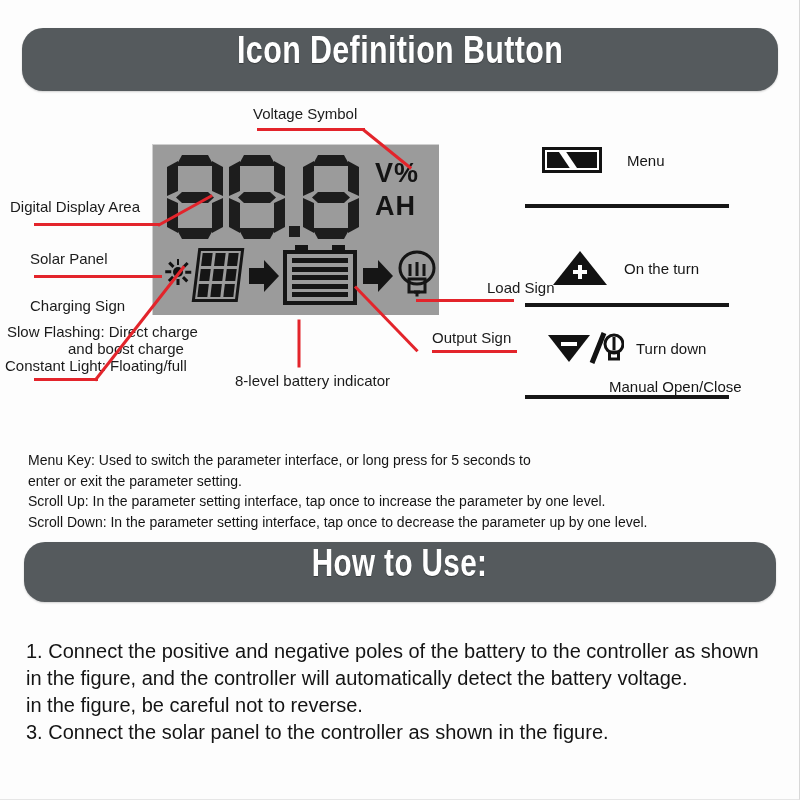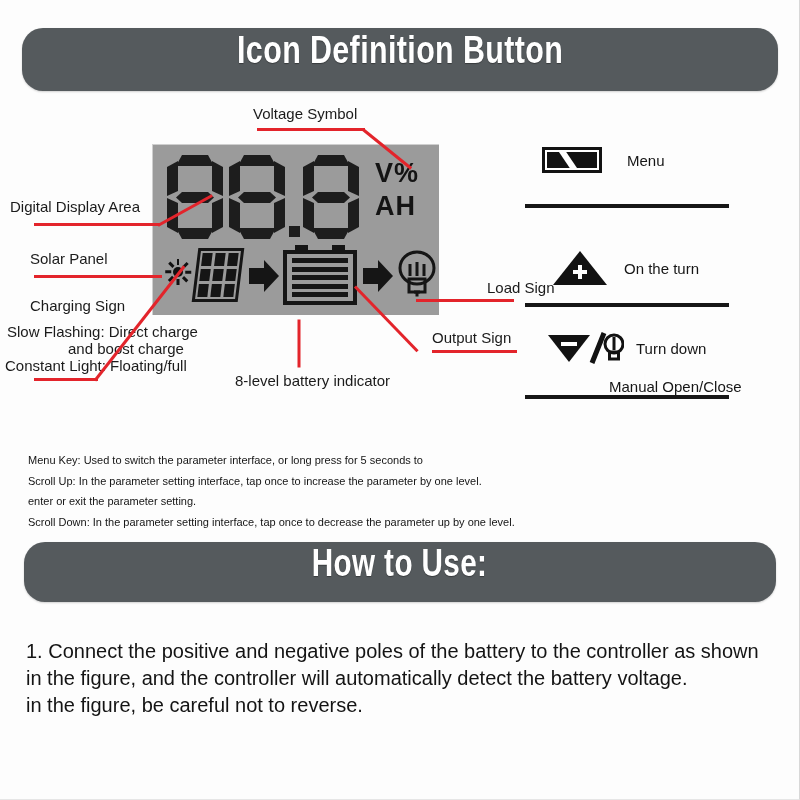--- a/index.html
+++ b/index.html
@@ -116,21 +116,21 @@
   .ic-menu-in{position:relative;width:50px;height:16px;border:2px solid #ffffff;
               overflow:hidden;}
   .ic-menu-diag{position:absolute;left:-6px;top:-10px;width:6px;height:46px;
                 background:#ffffff;transform:rotate(-34deg);transform-origin:50% 50%;
                 left:20px;top:-12px;}
 
   .ic-tri-up{position:relative;width:56px;height:36px;}
   .ic-tri-dn{position:relative;width:46px;height:30px;}
 
   
-  .para{position:absolute;color:#141414;font-size:11px;line-height:20.5px;}
+  .para{position:absolute;color:#141414;font-size:14px;line-height:20.5px;}
   #keytext{left:28px;top:450px;width:745px;}
   #howtext{left:26px;top:638px;width:740px;font-size:20px;line-height:27px;}
 </style>
 </head>
 <body>
 
 <div id="page">
 
   <div class="banner" id="banner-top">
     <span class="banner-text">Icon Definition Button</span>
@@ -299,28 +299,29 @@
         <rect x="63.5" y="21" width="9" height="7" fill="none" stroke="#121212" stroke-width="3"></rect>
       </svg>
     </div>
     <span class="btn-lbl" style="margin-left:12px">Turn down</span>
   </div>
   <div class="btn-lbl2" style="position:absolute;left:609px;top:362px;margin-top:16px;">Manual Open/Close</div>
   <div class="divider" style="top:395px;"></div>
 
   <div class="para" id="keytext">
     <div>Menu Key: Used to switch the parameter interface, or long press for 5 seconds to</div>
+    <div>enter or exit the parameter setting.</div>
     <div>Scroll Up: In the parameter setting interface, tap once to increase the parameter by one level.</div>
-    <div>enter or exit the parameter setting.</div>
     <div>Scroll Down: In the parameter setting interface, tap once to decrease the parameter up by one level.</div>
   </div>
 
   <div class="banner" id="banner-how">
     <span class="banner-text">How to Use:</span>
   </div>
 
   <div class="para" id="howtext">
     <div>1. Connect the positive and negative poles of the battery to the controller as shown</div>
     <div>in the figure, and the controller will automatically detect the battery voltage.</div>
     <div>in the figure, be careful not to reverse.</div>
+    <div>3. Connect the solar panel to the controller as shown in the figure.</div>
   </div>
 
 </div>
 
 </body></html>

